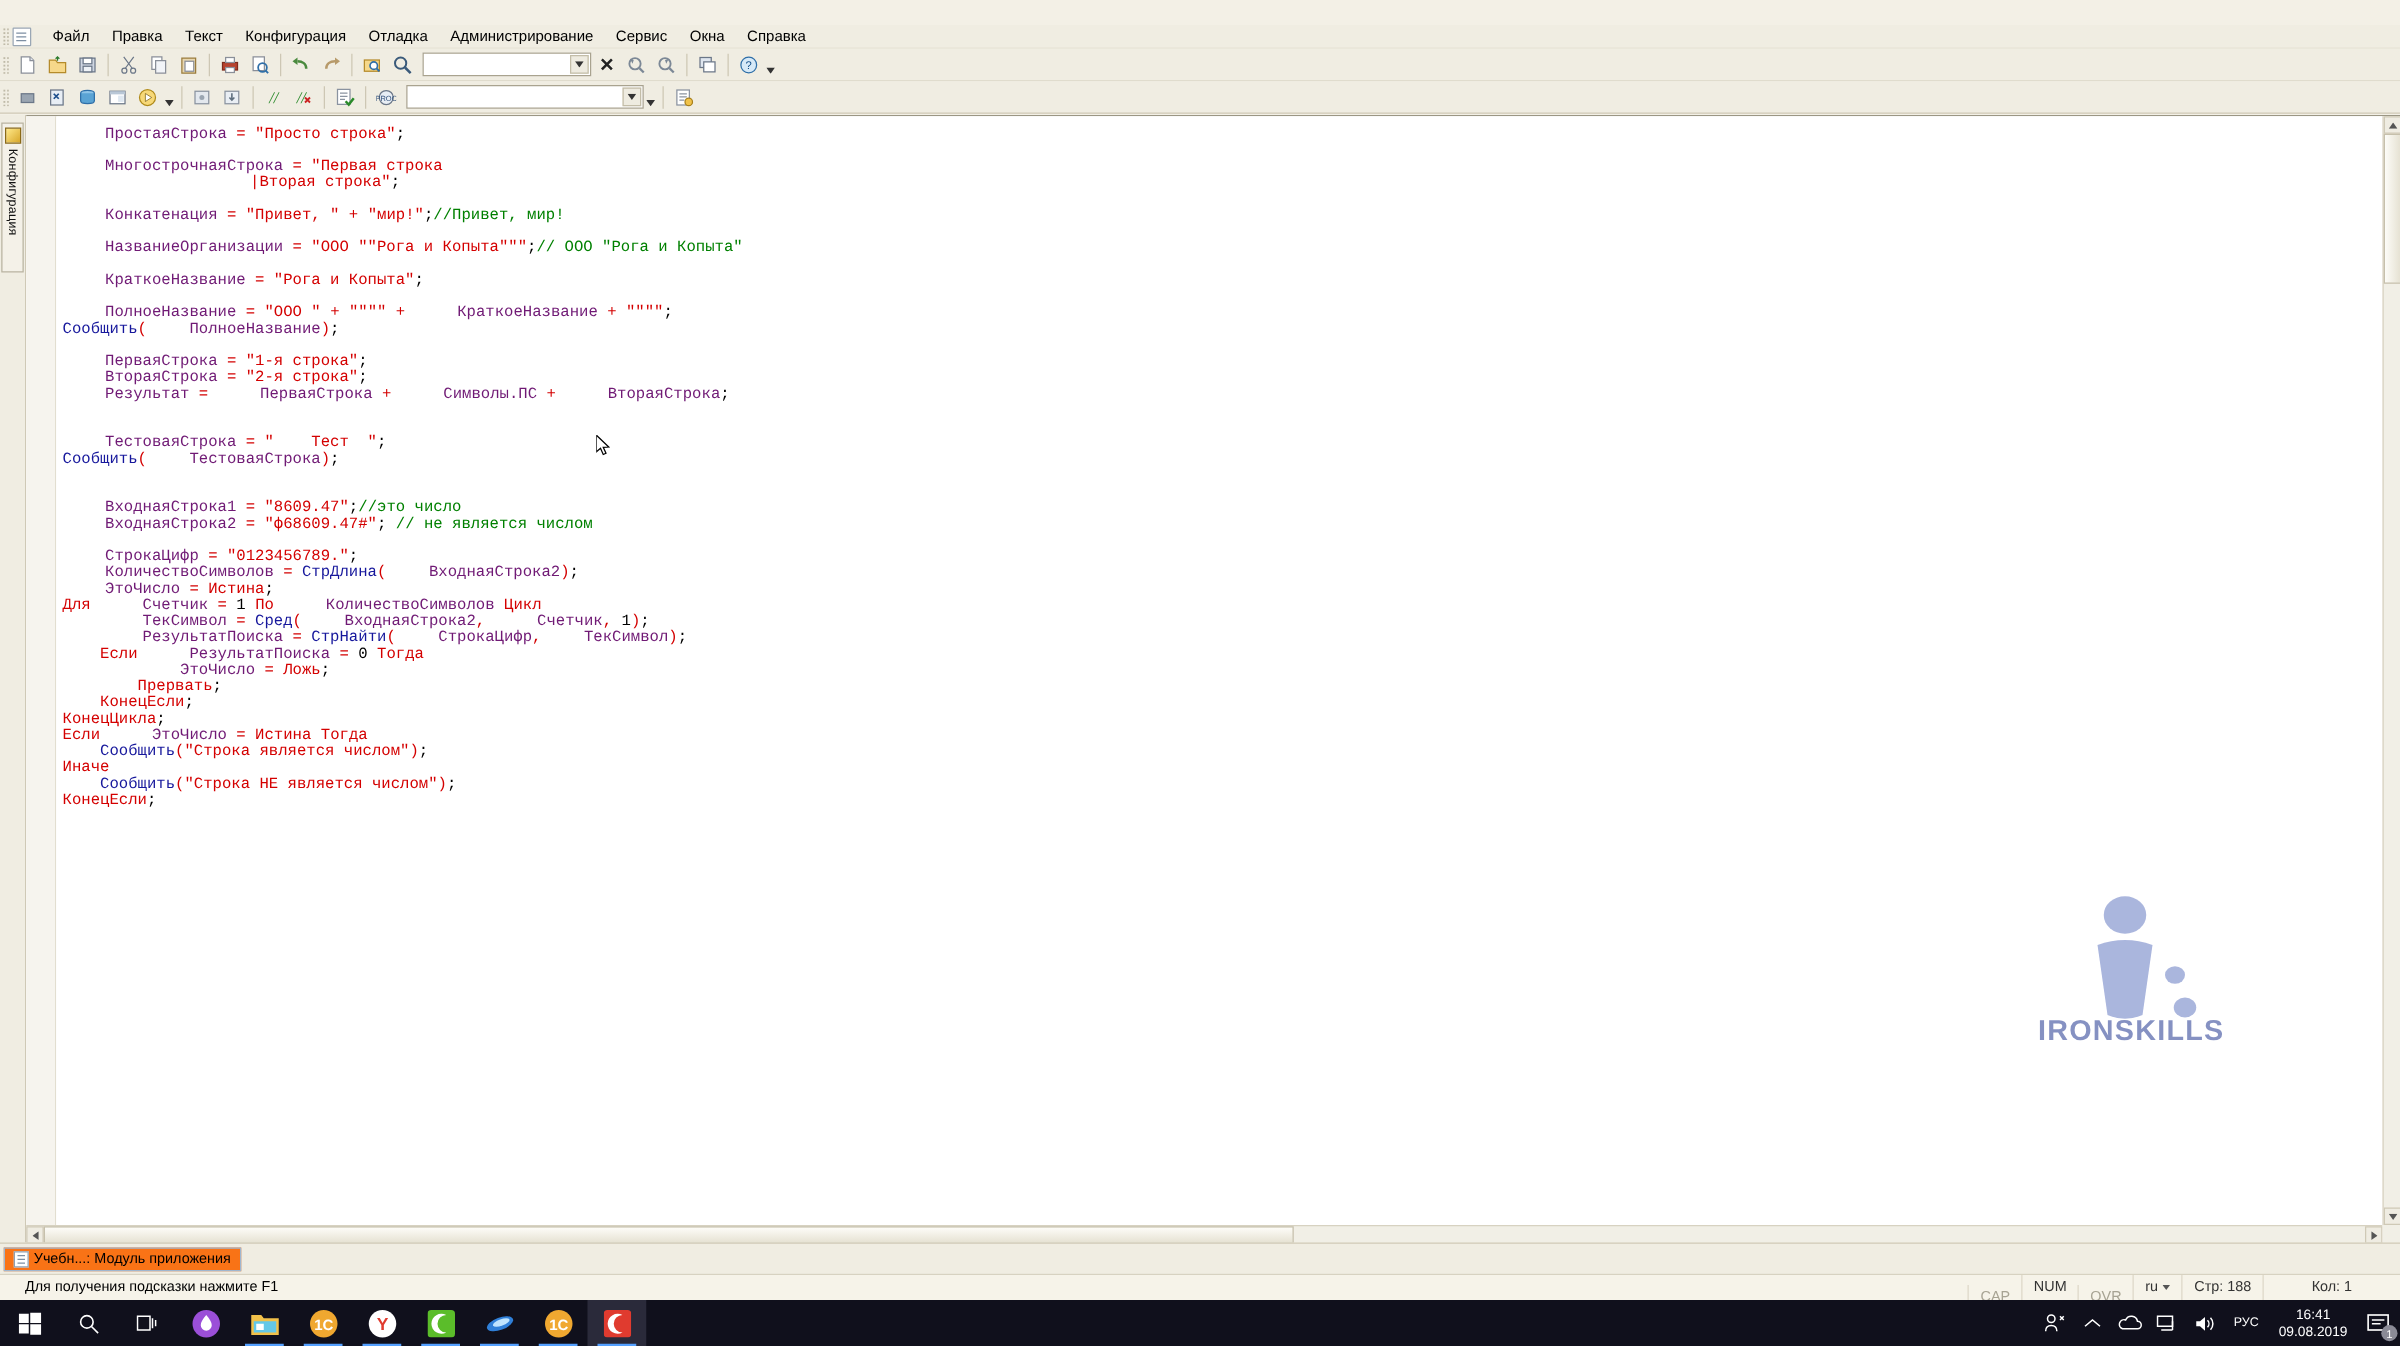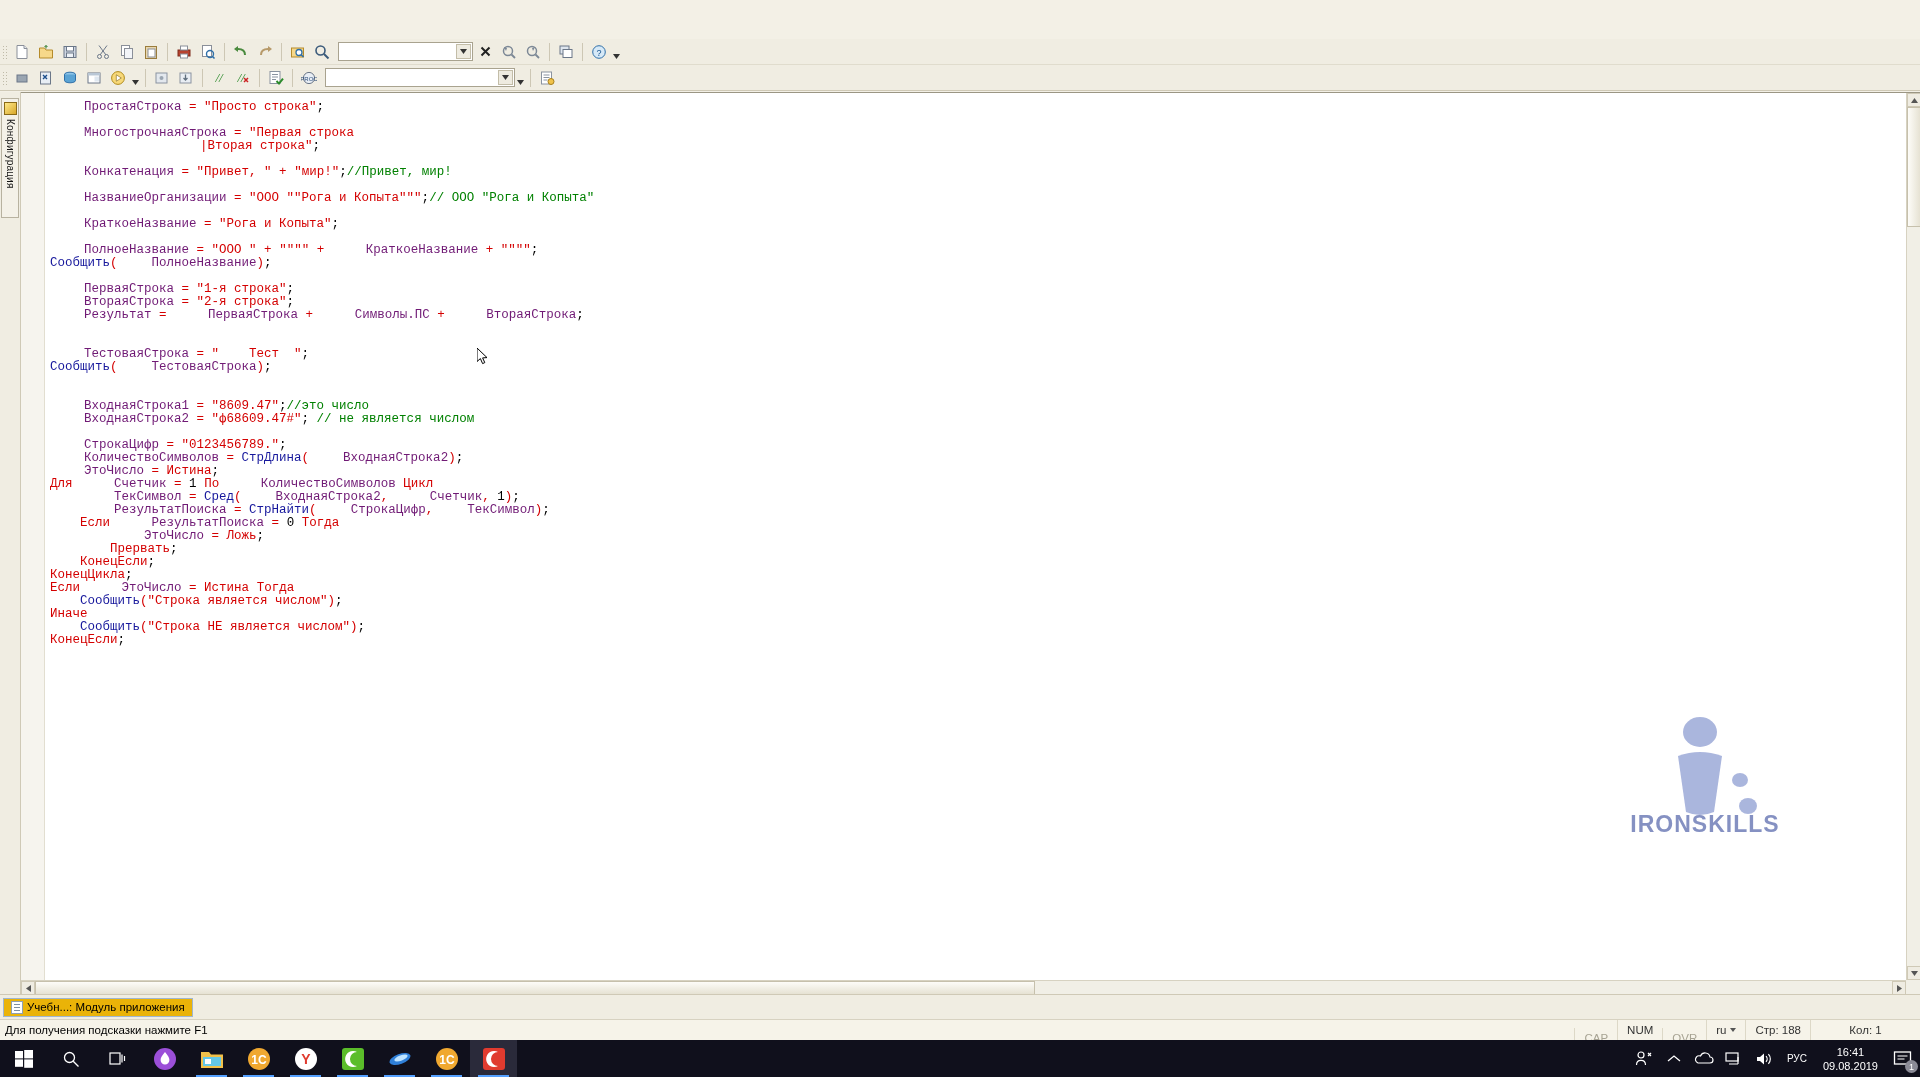--- a/index.html
+++ b/index.html
@@ -175,37 +175,37 @@
   }
 
   
   .tabstrip {
     position: absolute; left: 0; right: 0; bottom: 58px; height: 25px;
     background: #f0ede2; border-top: 1px solid #cfc9b6;
     display: flex; align-items: center; padding-left: 3px;
   }
   .doc-tab {
     height: 19px; display: flex; align-items: center; gap: 4px; padding: 0 7px;
-    background: #eab308; border: 1px solid #9fb6cf; font-size: 11.5px; color: #000;
+    background: #f97316; border: 1px solid #9fb6cf; font-size: 11.5px; color: #000;
   }
   .doc-tab .t-ico {
     width: 12px; height: 13px; background: #fff; border: 1px solid #8fa0b3; position: relative; flex:none;
   }
   .doc-tab .t-ico:before {
     content:""; position:absolute; left:2px; top:2px; right:2px; height:1px;
     background:#7e8fa3; box-shadow: 0 3px 0 #7e8fa3, 0 6px 0 #7e8fa3;
   }
 
   
   .statusbar {
     position: absolute; left: 0; right: 0; bottom: 37px; height: 21px;
     background: #f6f3e9; border-top: 1px solid #d7d2c1;
     display: flex; align-items: center; font-size: 11.5px; color: #000;
   }
-  .status-hint { padding-left: 5px; flex: 1; }
+  .status-hint { padding-left: 20px; flex: 1; }
   .status-cell {
     border-left: 1px solid #ddd8c7; height: 21px; display: flex; align-items: center;
     justify-content: center; padding: 0 9px; color: #333;
   }
   .status-cell.dim { color: #a7a393; margin-top: 16px; }
   .status-cell.lang { gap: 4px; }
 
   
   .taskbar {
     position: absolute; left: 0; right: 0; bottom: 0; height: 37px;
@@ -241,20 +241,33 @@
 
   
   .mouse-cursor { position: absolute; left: 477px; top: 348px; z-index: 50; }
 </style>
 </head>
 <body>
 
 <div id="app">
 
 
+  <div class="menubar">
+    <div class="grip"></div>
+    <div class="menu-doc-icon"></div>
+    <div class="menu-item">Файл</div>
+    <div class="menu-item">Правка</div>
+    <div class="menu-item">Текст</div>
+    <div class="menu-item">Конфигурация</div>
+    <div class="menu-item">Отладка</div>
+    <div class="menu-item">Администрирование</div>
+    <div class="menu-item">Сервис</div>
+    <div class="menu-item">Окна</div>
+    <div class="menu-item">Справка</div>
+  </div>
 
   <div class="toolbar row1">
     <div class="grip"></div>
 
     <div class="tb-btn">
       <svg width="16" height="16" viewBox="0 0 16 16">
           <path d="M3 1.5h7l3 3v10H3z" fill="#fff" stroke="#8a8f99"></path>
           <path d="M10 1.5v3h3" fill="#e6eaf0" stroke="#8a8f99"></path>
         </svg>
     </div>

